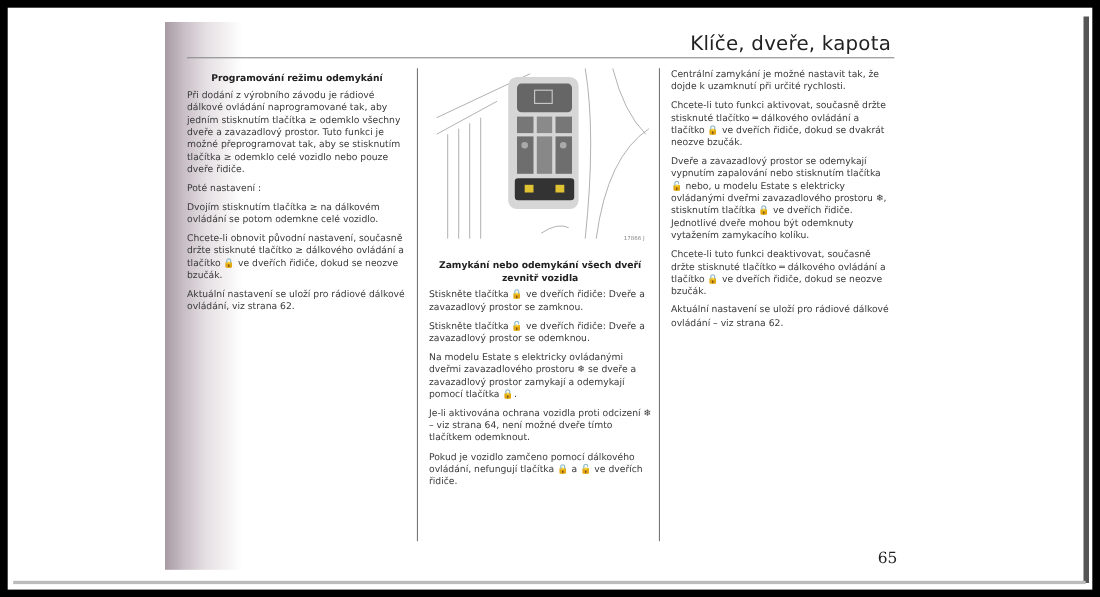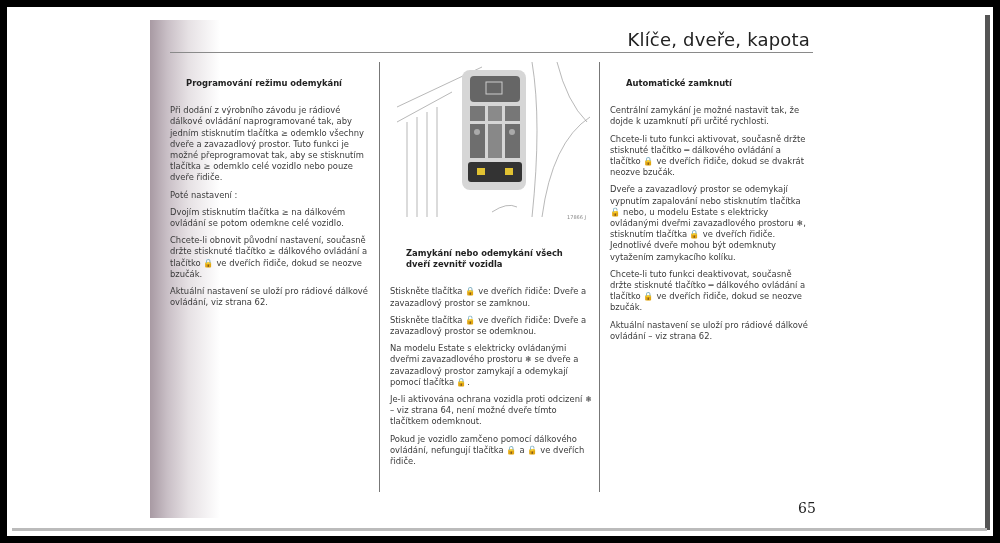--- a/index.html
+++ b/index.html
@@ -8,21 +8,21 @@
   .frame-shadow { position:absolute; left:985px; top:15px; width:5px; height:515px; background:#555; }
   .frame-shadow2 { position:absolute; left:12px; top:528px; width:975px; height:3px; background:#bbb; }
   .page { position:absolute; left:150px; top:20px; width:663px; height:498px; background:#fff; }
   .binding { position:absolute; left:150px; top:20px; width:70px; height:498px;
     background:linear-gradient(90deg,#a89aa3 0%,#c9bfc6 25%,#e6e1e4 55%,rgba(255,255,255,0) 100%); }
   .rule { position:absolute; left:170px; top:52px; width:643px; height:1px; background:#8a8a8a; }
   .chapter { position:absolute; right:190px; top:29px; font-size:18px; color:#222; letter-spacing:0.2px; }
   .vline { position:absolute; width:1px; background:#777; }
   .col { position:absolute; font-size:8.4px; line-height:11.2px; color:#3a3a3a; }
   .col p { margin:0 0 6px 0; }
-  .col h3 { margin:16px; font-size:8.4px; font-weight:bold; color:#222; line-height:11.2px; }
+  .col h3 { margin:4px; font-size:8.4px; font-weight:bold; color:#222; line-height:11.2px;text-align:center; }
   .pagenum { position:absolute; left:798px; top:500px; font-size:14px; color:#222; font-family:"DejaVu Serif", serif; }
   .figure { position:absolute; left:392px; top:62px; width:198px; height:160px; background:#fff; }
   .figref { position:absolute; right:4px; bottom:2px; font-size:5px; color:#888; }
 </style>
 </head>
 <body>
 
 <div class="frame"></div>
 <div class="frame-shadow"></div>
 <div class="frame-shadow2"></div>
@@ -79,21 +79,20 @@
 <div class="col" style="left:390px;top:232px;width:202px;">
   <h3>Zamykání nebo odemykání všech dveří zevnitř vozidla</h3>
   <p>Stiskněte tlačítka 🔒 ve dveřích řidiče: Dveře a zavazadlový prostor se zamknou.</p>
   <p>Stiskněte tlačítka 🔓 ve dveřích řidiče: Dveře a zavazadlový prostor se odemknou.</p>
   <p>Na modelu Estate s elektricky ovládanými dveřmi zavazadlového prostoru ❄ se dveře a zavazadlový prostor zamykají a odemykají pomocí tlačítka 🔒.</p>
   <p>Je-li aktivována ochrana vozidla proti odcizení ❄ – viz strana 64, není možné dveře tímto tlačítkem odemknout.</p>
   <p>Pokud je vozidlo zamčeno pomocí dálkového ovládání, nefungují tlačítka 🔒 a 🔓 ve dveřích řidiče.</p>
 </div>
 
 <div class="col" style="left:610px;top:62px;width:200px;">
-  <h3>Automatické zamknutí</h3>
   <p>Centrální zamykání je možné nastavit tak, že dojde k uzamknutí při určité rychlosti.</p>
   <p>Chcete-li tuto funkci aktivovat, současně držte stisknuté tlačítko ═ dálkového ovládání a tlačítko 🔒 ve dveřích řidiče, dokud se dvakrát neozve bzučák.</p>
   <p>Dveře a zavazadlový prostor se odemykají vypnutím zapalování nebo stisknutím tlačítka 🔓 nebo, u modelu Estate s elektricky ovládanými dveřmi zavazadlového prostoru ❄, stisknutím tlačítka 🔒 ve dveřích řidiče. Jednotlivé dveře mohou být odemknuty vytažením zamykacího kolíku.</p>
   <p>Chcete-li tuto funkci deaktivovat, současně držte stisknuté tlačítko ═ dálkového ovládání a tlačítko 🔒 ve dveřích řidiče, dokud se neozve bzučák.</p>
   <p>Aktuální nastavení se uloží pro rádiové dálkové ovládání – viz strana 62.</p>
 </div>
 
 <div class="pagenum">65</div>
 
 </body></html>

